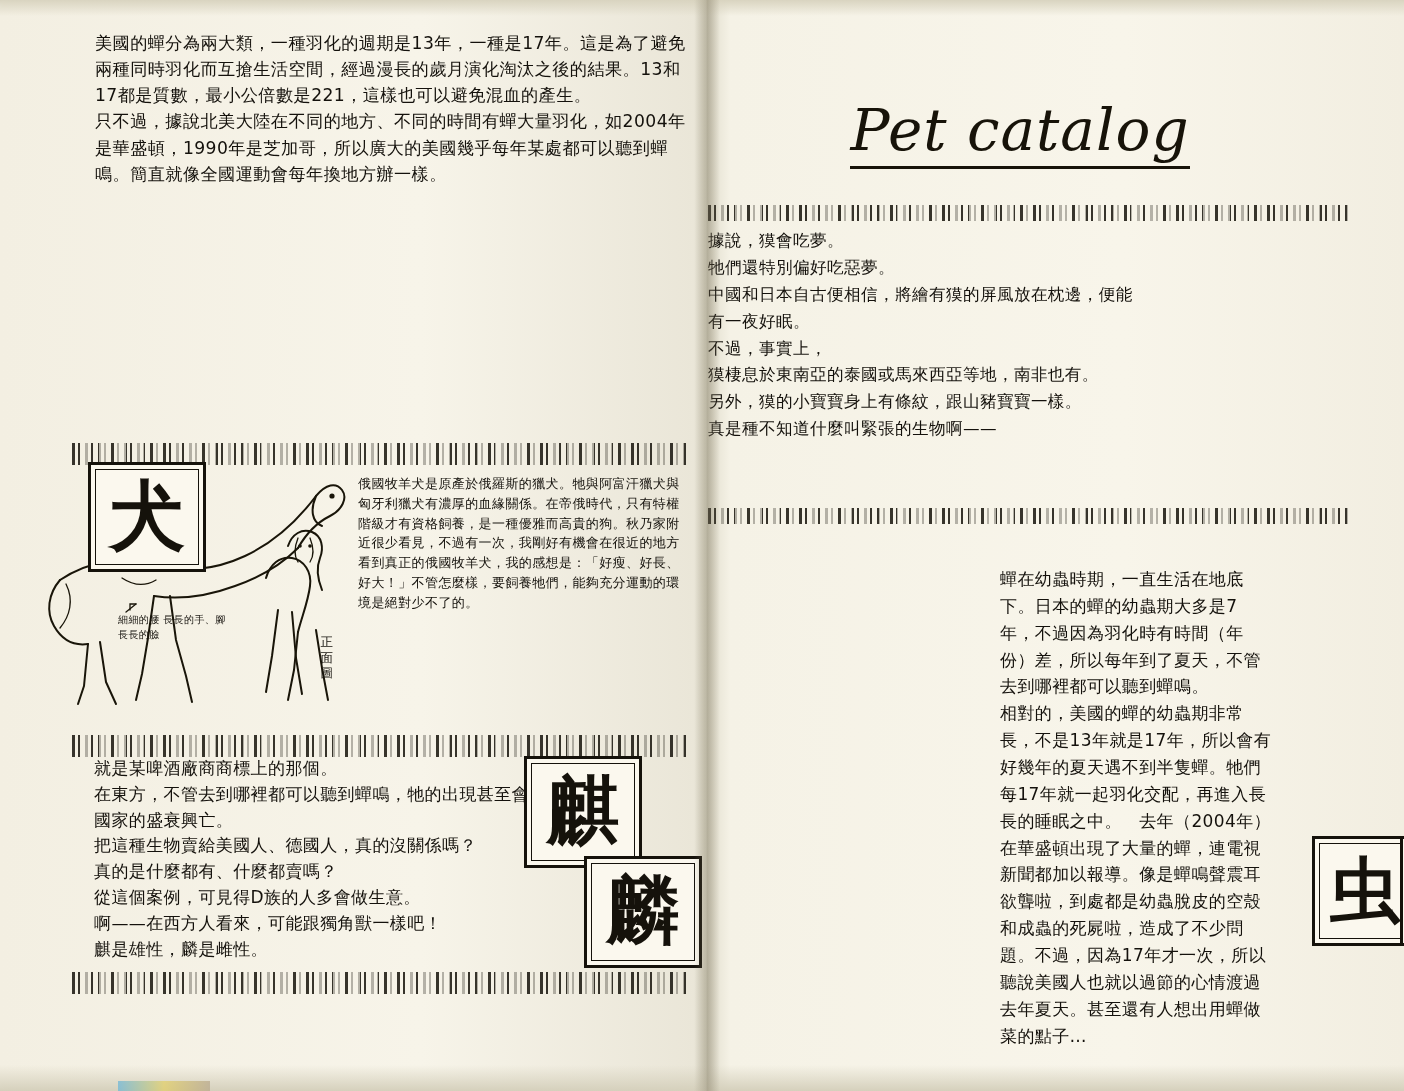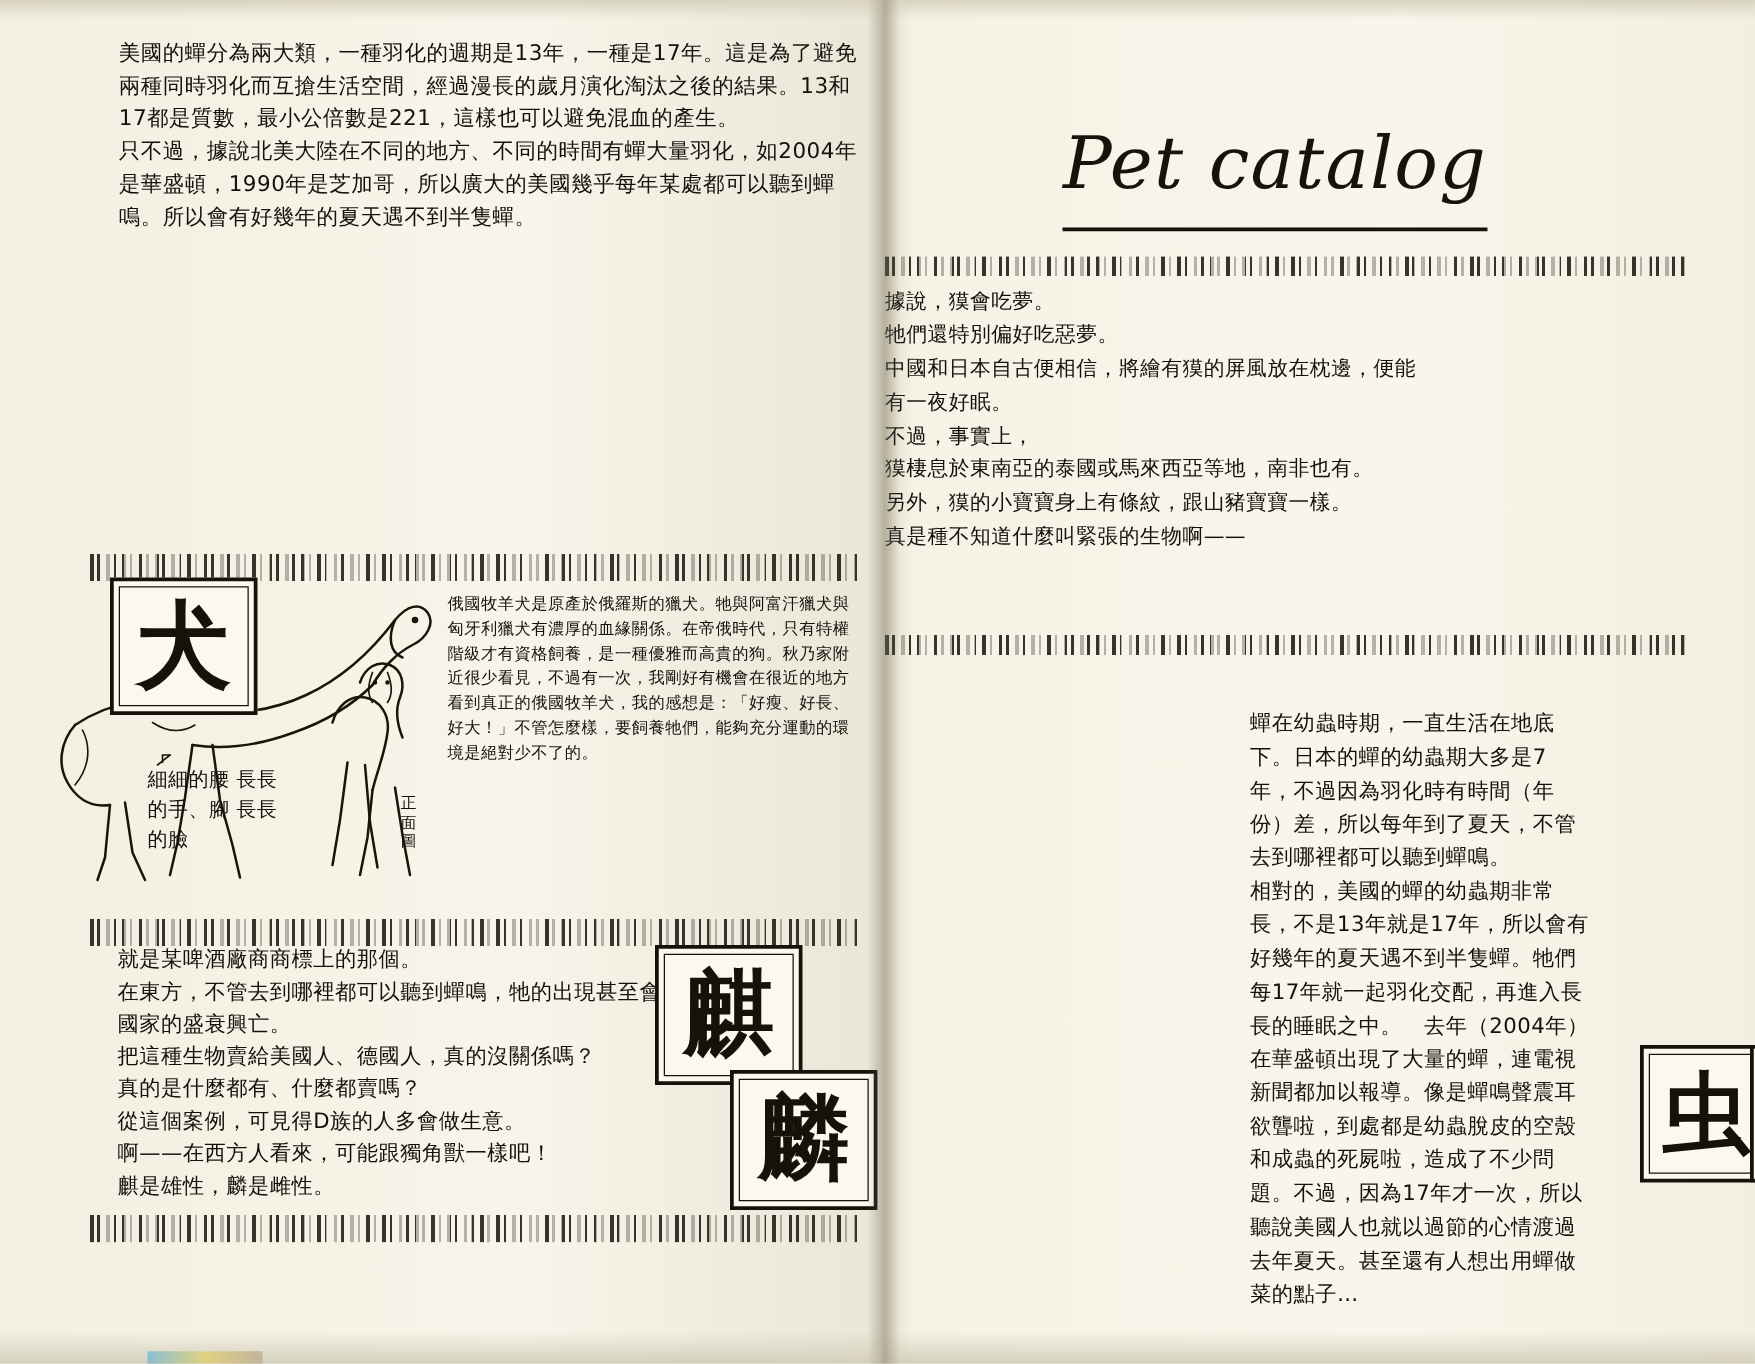--- a/index.html
+++ b/index.html
@@ -73,34 +73,34 @@
   }
 
   #plaque-dog{left:88px;top:462px;width:112px;height:104px;font-size:76px;}
   #plaque-kirin1{left:524px;top:756px;width:112px;height:106px;font-size:74px;}
   #plaque-kirin2{left:584px;top:856px;width:112px;height:106px;font-size:74px;}
   #plaque-semi1{left:612px;top:836px;width:100px;height:104px;font-size:70px;}
   #plaque-semi2{left:700px;top:836px;width:100px;height:104px;font-size:70px;}
 
   
   .dogtext{position:absolute;left:358px;top:474px;width:330px;font-size:13px;}
-  .dog-annot1{position:absolute;left:118px;top:612px;width:110px;font-size:16px;line-height:1.5;}
+  .dog-annot1{position:absolute;left:118px;top:612px;width:110px;font-size:10px;line-height:1.5;}
   .dog-annot2{position:absolute;left:272px;top:634px;width:22px;font-size:12.5px;line-height:1.25;text-align:center;padding-left:44px;}
 
   
   .kirintext{position:absolute;left:94px;top:756px;width:470px;font-size:17px;}
 
   
   .title{
     position:absolute;left:820px;top:96px;width:400px;
     font-family:"DejaVu Serif","Liberation Serif",serif;
     font-size:58px;font-style:italic;color:#171309;letter-spacing:1px;
     text-align:center;
   }
-  .title u{text-decoration:none;border-bottom:3px solid #171309;padding-bottom:18px;text-align:right;}
+  .title u{text-decoration:none;border-bottom:3px solid #171309;padding-bottom:2px;text-align:right;}
 
   .bakutext{position:absolute;left:708px;top:228px;width:430px;font-size:16.6px;line-height:1.62;}
   .semitext{position:absolute;left:1000px;top:566px;width:272px;font-size:17px;line-height:1.58;}
 
   
   .art{position:absolute;}
   #art-dog{left:30px;top:460px;width:330px;height:260px;}
   #art-boy{left:700px;top:520px;width:300px;height:470px;}
   svg{display:block;overflow:visible;}
   .ink{fill:none;stroke:#191509;stroke-width:2;stroke-linecap:round;stroke-linejoin:round;}
@@ -112,21 +112,21 @@
 
 <div class="page">
   <div class="edge-top"></div>
   <div class="edge-bottom"></div>
   <div class="scan-strip"></div>
 
   <div class="left">
 
     <div class="lblock cjk">
       <p>美國的蟬分為兩大類，一種羽化的週期是13年，一種是17年。這是為了避免兩種同時羽化而互搶生活空間，經過漫長的歲月演化淘汰之後的結果。13和17都是質數，最小公倍數是221，這樣也可以避免混血的產生。</p>
-      <p>只不過，據說北美大陸在不同的地方、不同的時間有蟬大量羽化，如2004年是華盛頓，1990年是芝加哥，所以廣大的美國幾乎每年某處都可以聽到蟬鳴。所以會有好幾年的夏天遇不到半隻蟬。</p>
+      <p>只不過，據說北美大陸在不同的地方、不同的時間有蟬大量羽化，如2004年是華盛頓，1990年是芝加哥，所以廣大的美國幾乎每年某處都可以聽到蟬鳴。簡直就像全國運動會每年換地方辦一樣。</p>
     </div>
 
     <div class="orn orn-l1"></div>
 
     <div class="art" id="art-dog">
       <svg width="330" height="260" viewBox="0 0 330 260">
 
         <path class="ink" d="M30 120 C60 100,95 96,120 104 C150 114,185 110,215 96 C245 82,268 60,286 36 C296 24,306 22,312 30 C318 38,312 50,300 56 C288 62,276 74,268 88"></path>
         <path class="ink" d="M286 36 C280 50,282 62,292 66"></path>
         <path class="ink" d="M268 88 C250 106,228 118,205 126 C178 136,150 140,124 136"></path>

